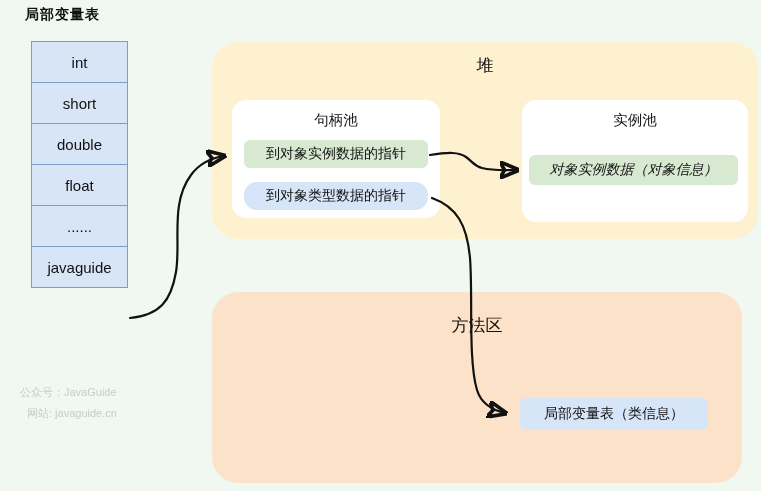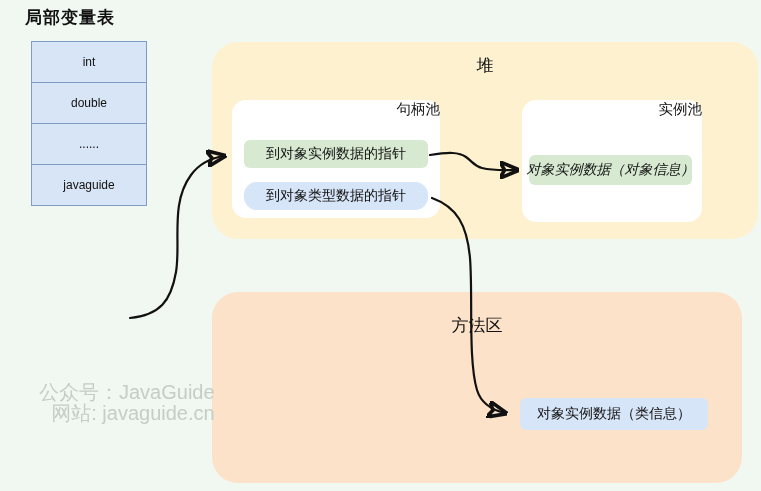--- a/index.html
+++ b/index.html
@@ -4,77 +4,79 @@
 <style>
   html,body { margin:0; padding:0; }
   .canvas {
     position:relative; width:761px; height:491px; overflow:hidden;
     background: var(--bg, #f0f8f1);
     font-family:"Liberation Sans", sans-serif;
     color:#111;
   }
   .lv-title {
     position:absolute; left:25px; top:6px;
-    font-size:17px; font-weight:600; letter-spacing:1px;
+    font-size:14px; font-weight:600; letter-spacing:1px;
   }
   .lv-table { position:absolute; left:31px; top:41px; width:97px; }
   .lv-cell {
-    box-sizing:border-box; width:116px; height:42px; margin-top:-1px;
+    box-sizing:border-box; width:97px; height:42px; margin-top:-1px;
     background:var(--cell-bg,#d8e5f6); border:1px solid var(--cell-border,#7e9cc4);
-    display:flex; align-items:center; justify-content:center; font-size:12px;
+    display:flex; align-items:center; justify-content:center; font-size:15px;
   }
   .lv-cell:first-child { margin-top:0; }
 
   .heap {
     position:absolute; left:212px; top:42px; width:546px; height:197px;
     background:var(--heap-bg,#fdf1cf); border-radius:26px;
   }
   .region-title { position:absolute; left:0; width:100%; text-align:center; font-size:17px; }
   .heap .region-title { top:12px; }
   .pool { position:absolute; background:#fff; border-radius:14px; }
   .handle-pool { left:20px; top:58px; width:208px; height:118px; }
-  .instance-pool { left:310px; top:58px; width:180px; height:122px; }
-  .pool-title { text-align:right; font-size:14.5px; }
+  .instance-pool { left:310px; top:58px; width:226px; height:122px; }
+  .pool-title { text-align:center; padding-top:11px; font-size:14.5px; }
   .pill {
     position:absolute; left:12px; right:12px; height:28px; border-radius:6px;
     display:flex; align-items:center; justify-content:center;
     font-size:14px; white-space:nowrap;
   }
   .pill.green { background:var(--green,#d7e9d1);text-align:center; }
   .pill.blue  { background:var(--blue,#d7e5f8); }
   .hp-pill-1 { top:40px; }
   .hp-pill-2 { top:82px;border-radius:13px; }
   .ip-pill   { left:7px; right:10px; top:55px; height:30px;font-style:italic; }
 
   .method-area {
     position:absolute; left:212px; top:292px; width:530px; height:191px;
     background:var(--method-bg,#fce2c9); border-radius:26px;
   }
   .method-area .region-title { top:22px; }
   .ma-pill { left:308px; right:auto; width:188px; top:106px; height:32px; }
 
   .watermark {
     position:absolute; left:20px; top:382px;
-    color:var(--watermark,#c6ccc6); font-size:20px; line-height:21px;margin-left:19px;
+    color:var(--watermark,#c6ccc6); font-size:11px; line-height:21px;
   }
   .watermark .wm-line-2 { padding-left:7px;text-align:right; }
 
   .arrows { position:absolute; inset:0; pointer-events:none; }
   .arrows path { fill:none; stroke:var(--arrow,#111); stroke-width:2.2; stroke-linecap:round; }
 </style>
 </head>
 <body>
 
 <div class="canvas">
 
   <div class="lv-title">局部变量表</div>
 
   <div class="lv-table">
     <div class="lv-cell">int</div>
+    <div class="lv-cell">short</div>
     <div class="lv-cell">double</div>
+    <div class="lv-cell">float</div>
     <div class="lv-cell">......</div>
     <div class="lv-cell">javaguide</div>
   </div>
 
   <div class="heap">
     <div class="region-title">堆</div>
 
     <div class="pool handle-pool">
       <div class="pool-title">句柄池</div>
       <div class="pill green hp-pill-1">到对象实例数据的指针</div>
@@ -82,21 +84,21 @@
     </div>
 
     <div class="pool instance-pool">
       <div class="pool-title">实例池</div>
       <div class="pill green ip-pill">对象实例数据（对象信息）</div>
     </div>
   </div>
 
   <div class="method-area">
     <div class="region-title">方法区</div>
-    <div class="pill blue ma-pill">对象实例数据（类信息）</div>
+    <div class="pill blue ma-pill">局部变量表（类信息）</div>
   </div>
 
   <div class="watermark">
     <div class="wm-line-1">公众号：JavaGuide</div>
     <div class="wm-line-2">网站: javaguide.cn</div>
   </div>
 
   <svg class="arrows" width="761" height="491" viewBox="0 0 761 491">
     <defs>
       <marker id="arrowhead" viewBox="0 0 12 10" refX="10.5" refY="5" markerWidth="9" markerHeight="8" orient="auto-start-reverse">

